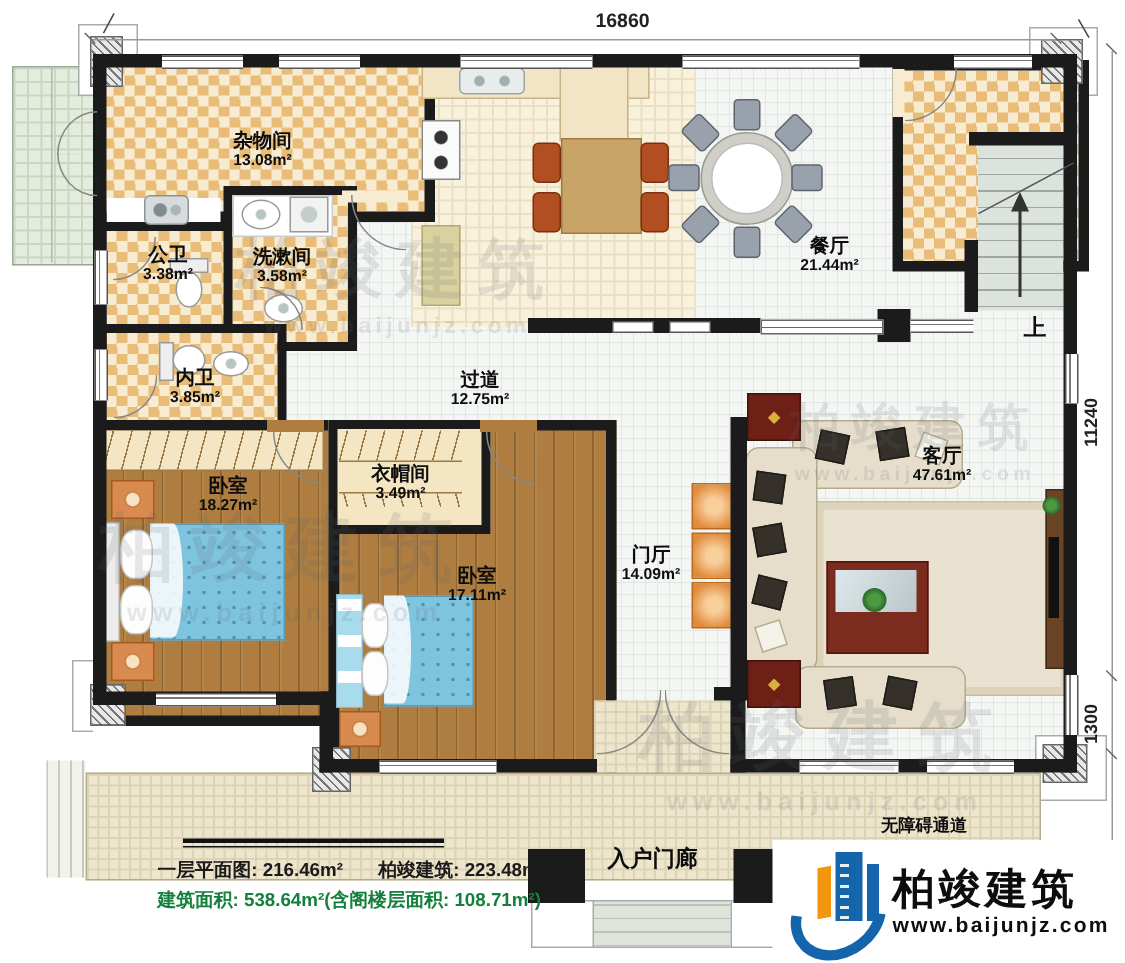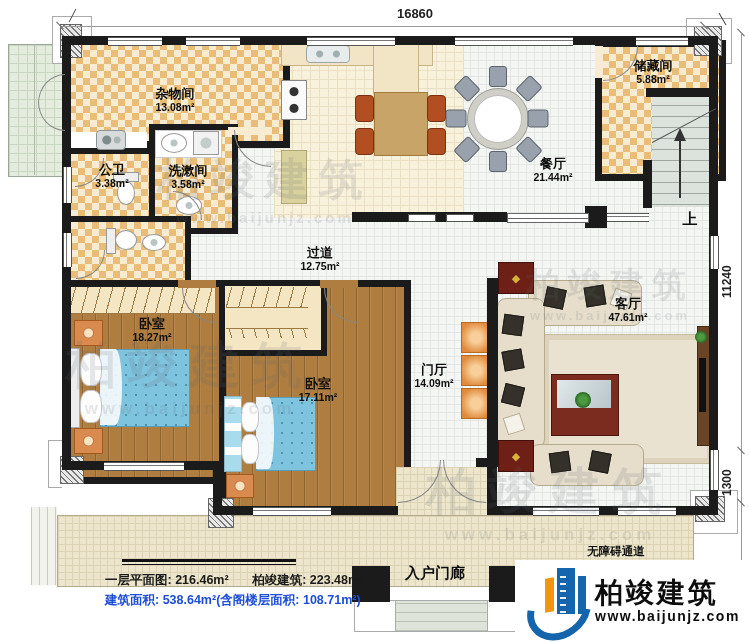--- a/index.html
+++ b/index.html
@@ -244,35 +244,39 @@
       <div class="ar">13.08m²</div>
     </div>
   <div class="rlabel" style="left:72px;top:162px;width:80px;">
       <div class="nm">公卫</div>
       <div class="ar">3.38m²</div>
     </div>
   <div class="rlabel" style="left:148px;top:163px;width:80px;">
       <div class="nm">洗漱间</div>
       <div class="ar">3.58m²</div>
     </div>
+  <div class="rlabel" style="left:90px;top:244px;width:80px;">
+      <div class="nm">内卫</div>
+      <div class="ar">3.85m²</div>
+    </div>
   <div class="rlabel" style="left:503px;top:156px;width:100px;">
       <div class="nm">餐厅</div>
       <div class="ar">21.44m²</div>
     </div>
-  <div class="rlabel" style="left:603px;top:58px;width:100px;">
-      <div class="nm">储藏间</div>
-      <div class="ar">5.88m²</div>
-    </div>
   <div class="rlabel" style="left:270px;top:245px;width:100px;">
       <div class="nm">过道</div>
       <div class="ar">12.75m²</div>
     </div>
   <div class="rlabel" style="left:102px;top:316px;width:100px;">
       <div class="nm">卧室</div>
       <div class="ar">18.27m²</div>
+    </div>
+  <div class="rlabel" style="left:217px;top:308px;width:100px;">
+      <div class="nm">衣帽间</div>
+      <div class="ar">3.49m²</div>
     </div>
   <div class="rlabel" style="left:268px;top:376px;width:100px;">
       <div class="nm">卧室</div>
       <div class="ar">17.11m²</div>
     </div>
   <div class="rlabel" style="left:384px;top:362px;width:100px;">
       <div class="nm">门厅</div>
       <div class="ar">14.09m²</div>
     </div>
   <div class="rlabel" style="left:578px;top:296px;width:100px;">
@@ -288,21 +292,21 @@
   <div class="rlabel" style="left:566px;top:545px;width:100px;">
       <div class="nm" style="font-size:11.5px;">无障碍通道</div>
     </div>
 
   <div class="a" style="left:122px;top:559px;width:174px;height:3px;background:#111;z-index:7;"></div>
   <div class="a" style="left:122px;top:564px;width:174px;height:1px;background:#111;z-index:7;"></div>
   <div class="a" style="left:105px;top:572px;width:340px;z-index:7;font-size:12.5px;font-weight:bold;color:#1a1a1a;">
     <span>一层平面图: 216.46m²</span>
     <span style="margin-left:20px;">柏竣建筑: 223.48m²</span>
   </div>
-  <div class="a" style="left:105px;top:592px;width:360px;z-index:7;font-size:12.5px;font-weight:bold;color:#1d4ed8;">建筑面积: 538.64m²(含阁楼层面积: 108.71m²)</div>
+  <div class="a" style="left:105px;top:592px;width:360px;z-index:7;font-size:12.5px;font-weight:bold;color:#15803d;">建筑面积: 538.64m²(含阁楼层面积: 108.71m²)</div>
 
   <div class="a" style="left:515px;top:560px;width:235px;height:78px;z-index:7;background:#fff;">
     <div style="position:absolute;left:520px;top:585px;left:10px;top:22px;width:54px;height:42px;border:7px solid #1565ad;border-top-color:transparent;border-right-color:transparent;border-radius:50%;transform:rotate(-38deg);"></div>
     <div style="position:absolute;left:42px;top:8px;width:18px;height:46px;background:#1565ad;background-image:repeating-linear-gradient(0deg,rgba(255,255,255,.9) 0 2px,transparent 2px 7px);background-size:6px 100%;background-repeat:no-repeat;background-position:3px 6px;"></div>
     <div style="position:absolute;left:30px;top:18px;width:9px;height:34px;background:#f2960f;transform:skewY(-10deg);"></div>
     <div style="position:absolute;left:63px;top:16px;width:8px;height:38px;background:#1565ad;"></div>
     <div style="position:absolute;left:80px;top:14px;width:155px;font-size:28px;font-weight:bold;color:#0d0d0d;letter-spacing:3px;">柏竣建筑</div>
     <div style="position:absolute;left:80px;top:48px;width:155px;font-size:14px;font-weight:bold;color:#0d0d0d;letter-spacing:1.5px;">www.baijunjz.com</div>
   </div>
 

